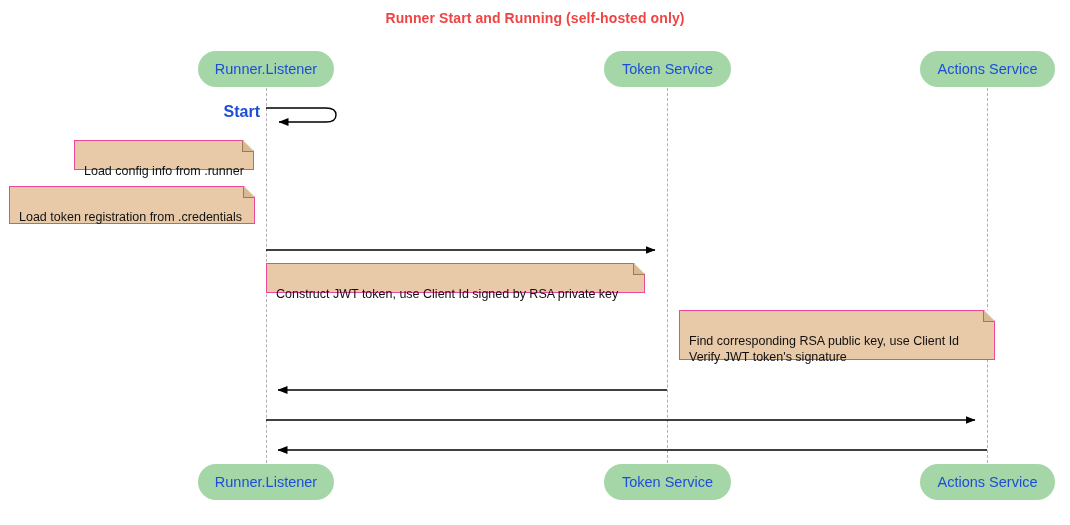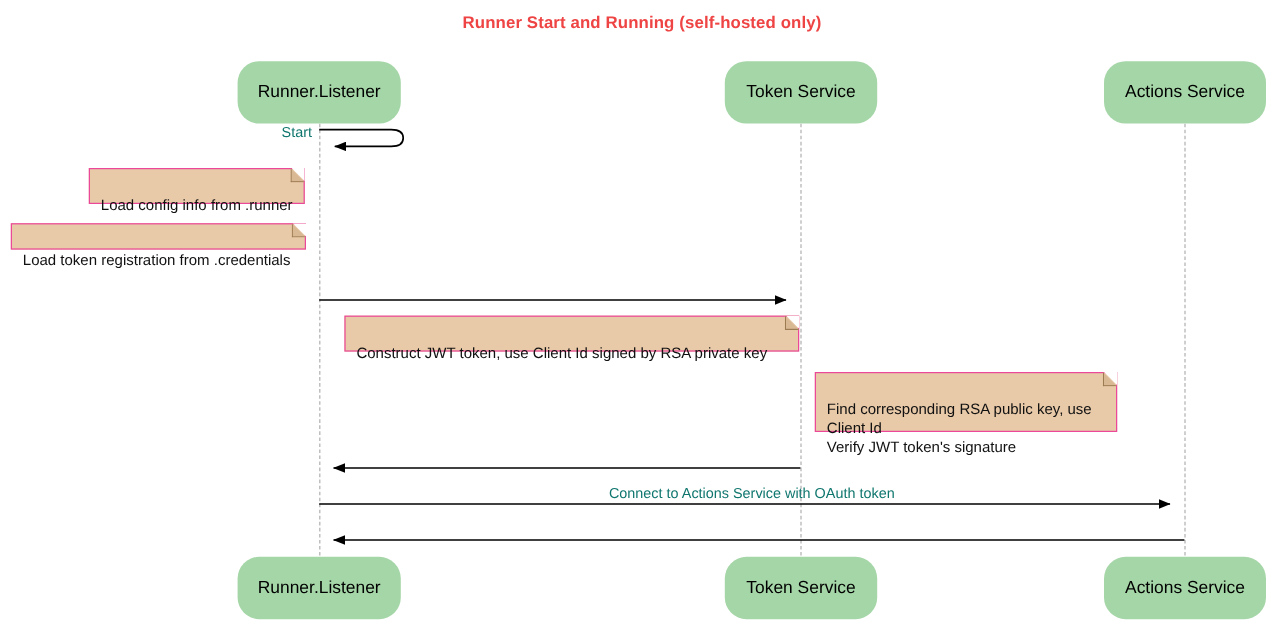--- a/index.html
+++ b/index.html
@@ -31,28 +31,28 @@
   }
   .lifeline {
     position: absolute;
     top: 88px;
     width: 0;
     height: 375px;
     border-left: 1px dashed #b0b0b0;
   }
   .participant {
     position: absolute;
-    height: 52px;
+    height: 36px;
     border-radius: 18px;
     background: #a5d6a7;
     display: flex;
     align-items: center;
     justify-content: center;
     font-size: 14.5px;
-    color: #000000;
+    color: #1d4ed8;
     box-sizing: border-box;
     white-space: nowrap;
   }
   .note {
     position: absolute;
     background: #e8c9a8;
     border: 1px solid #ec4899;
     box-sizing: border-box;
     font-size: 12.5px;
     color: #111111;
@@ -75,24 +75,25 @@
     position: absolute;
     top: -1px;
     right: -1px;
     width: 11px;
     height: 11px;
     background: #ffffff;
     clip-path: polygon(0 0, 100% 0, 100% 100%);
   }
   .msg-label {
     position: absolute;
-    font-size: 12px;
-    color: #0f766e;
+    font-size: 16px;
+    color: #1d4ed8;
     white-space: nowrap;
     text-align: center;
+    font-weight: bold;
   }
   svg.arrow-layer {
     position: absolute;
     left: 0;
     top: 0;
     width: 1070px;
     height: 525px;
     overflow: visible;
     pointer-events: none;
   }
@@ -134,41 +135,40 @@
 
     <line x1="266" y1="420" x2="975" y2="420" stroke="#000000" stroke-width="1.4" marker-end="url(#ah-right)"></line>
 
     <line x1="987" y1="450" x2="278" y2="450" stroke="#000000" stroke-width="1.4" marker-end="url(#ah-left)"></line>
   </svg>
 
   <div class="msg-label" style="left:200px; top:103px; width:60px; text-align:right;">Start</div>
 
 
 
-  <div class="msg-label" style="left:266px; top:404px; width:721px;">Connect to Actions Service with OAuth token</div>
 
 
   <div class="note" style="left:74px; top:140px; width:180px; height:30px;">
     <span>Load config info from .runner</span>
     <span class="fold2"></span>
     <span class="fold"></span>
   </div>
 
-  <div class="note" style="left:9px; top:186px; width:246px; height:22px;">
+  <div class="note" style="left:9px; top:186px; width:246px; height:38px;">
     <span>Load token registration from .credentials</span>
     <span class="fold2"></span>
     <span class="fold"></span>
   </div>
 
-  <div class="note" style="left:287px; top:263px; width:379px; height:30px;">
+  <div class="note" style="left:266px; top:263px; width:379px; height:30px;">
     <span>Construct JWT token, use Client Id signed by RSA private key</span>
     <span class="fold2"></span>
     <span class="fold"></span>
   </div>
 
-  <div class="note" style="left:679px; top:310px; width:252px; height:50px;">
+  <div class="note" style="left:679px; top:310px; width:316px; height:50px;">
     <span>Find corresponding RSA public key, use Client Id
 Verify JWT token's signature</span>
     <span class="fold2"></span>
     <span class="fold"></span>
   </div>
 
 </div>
 
 </body></html>

